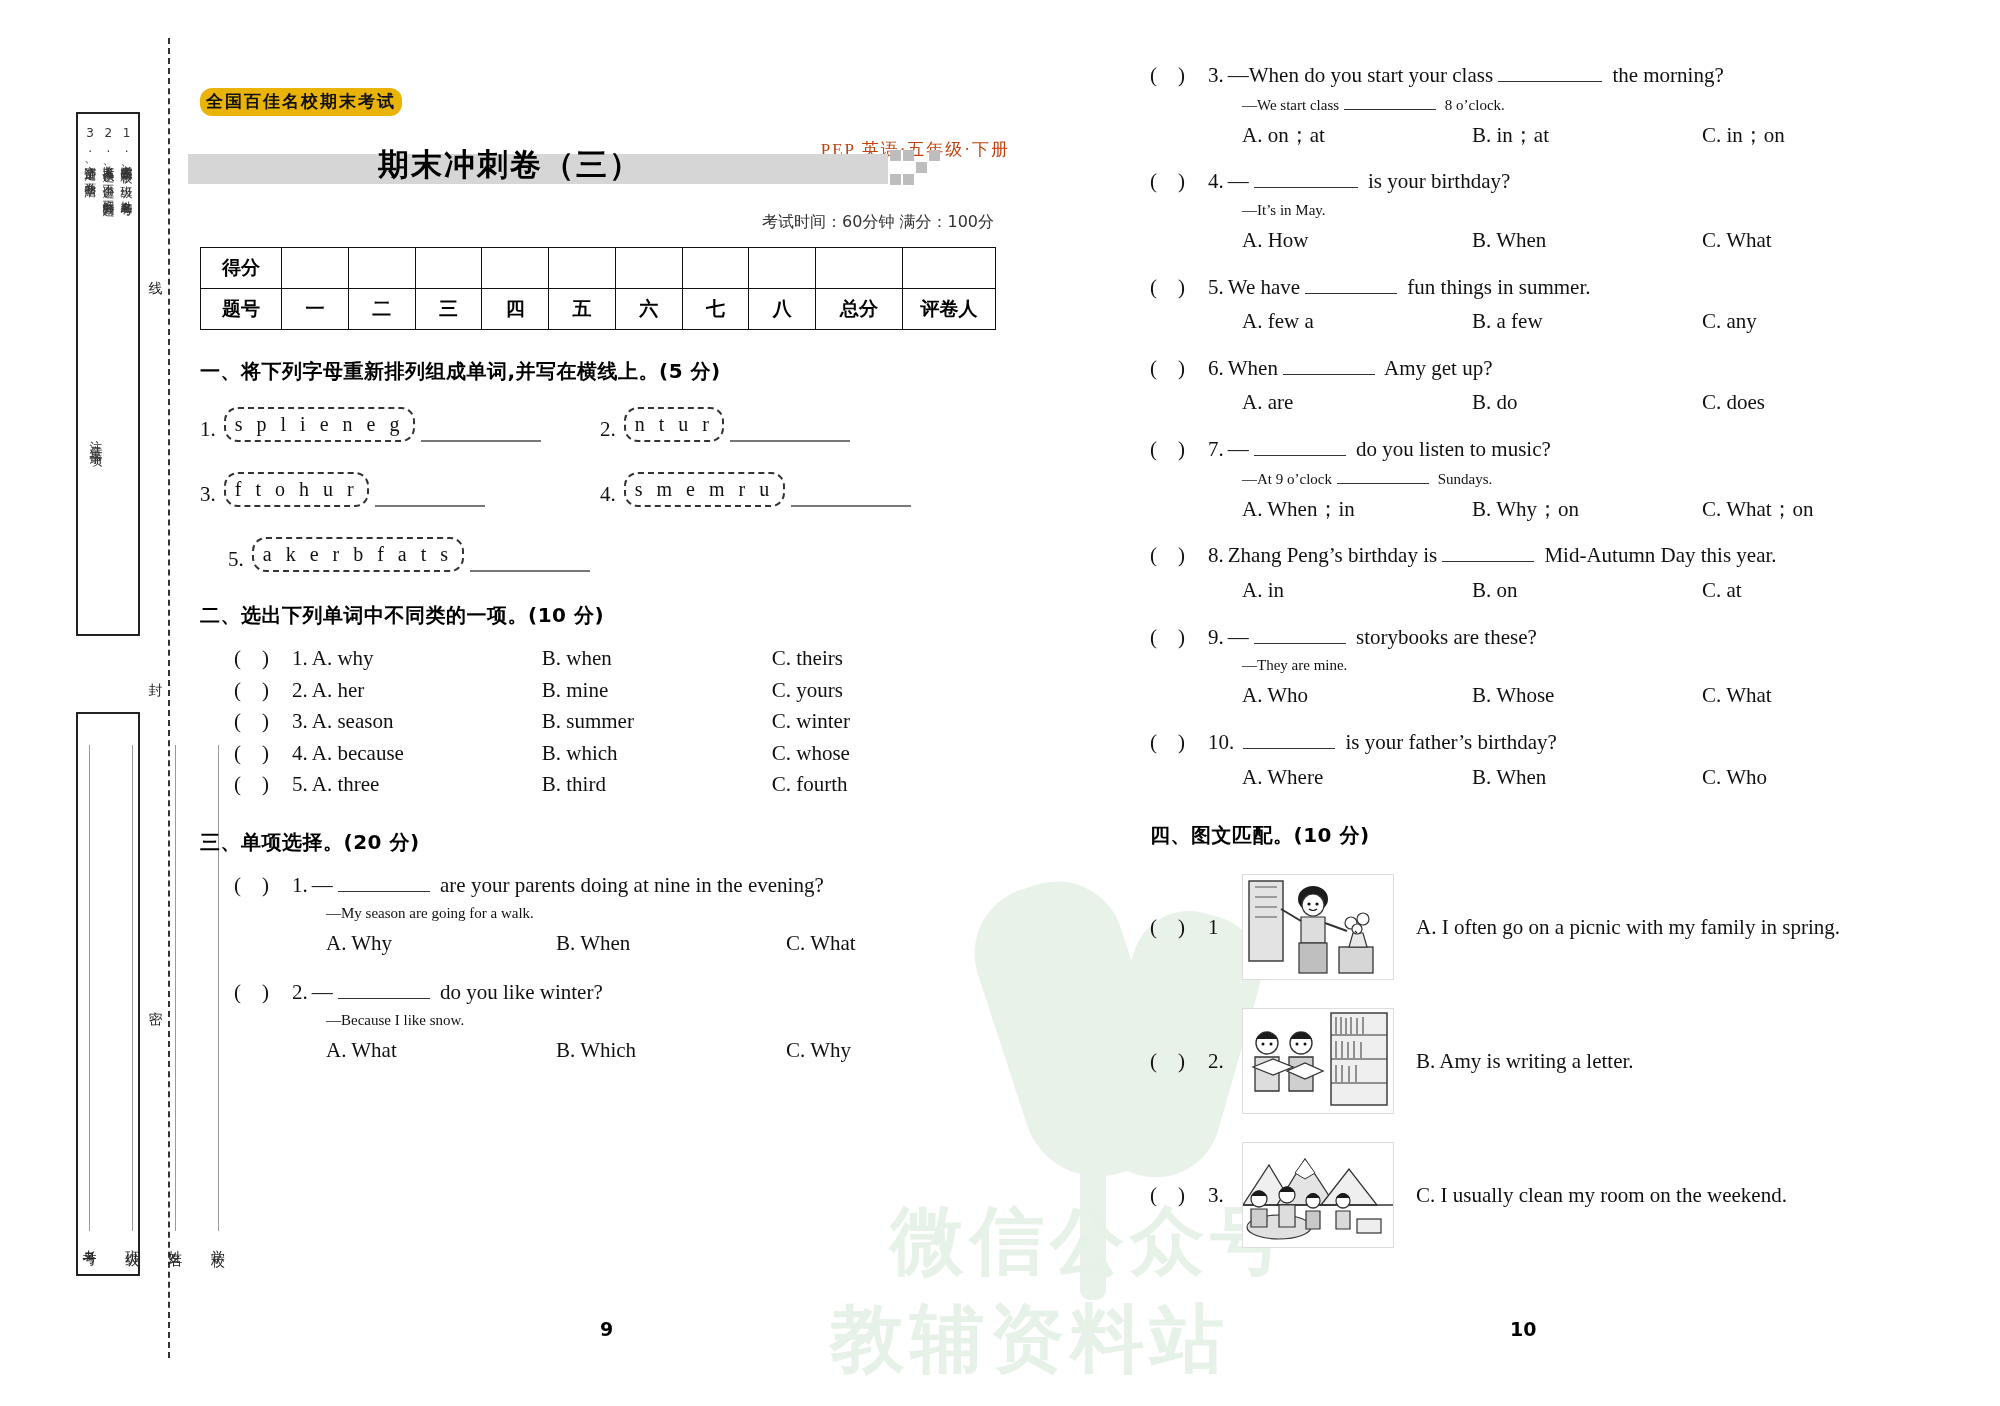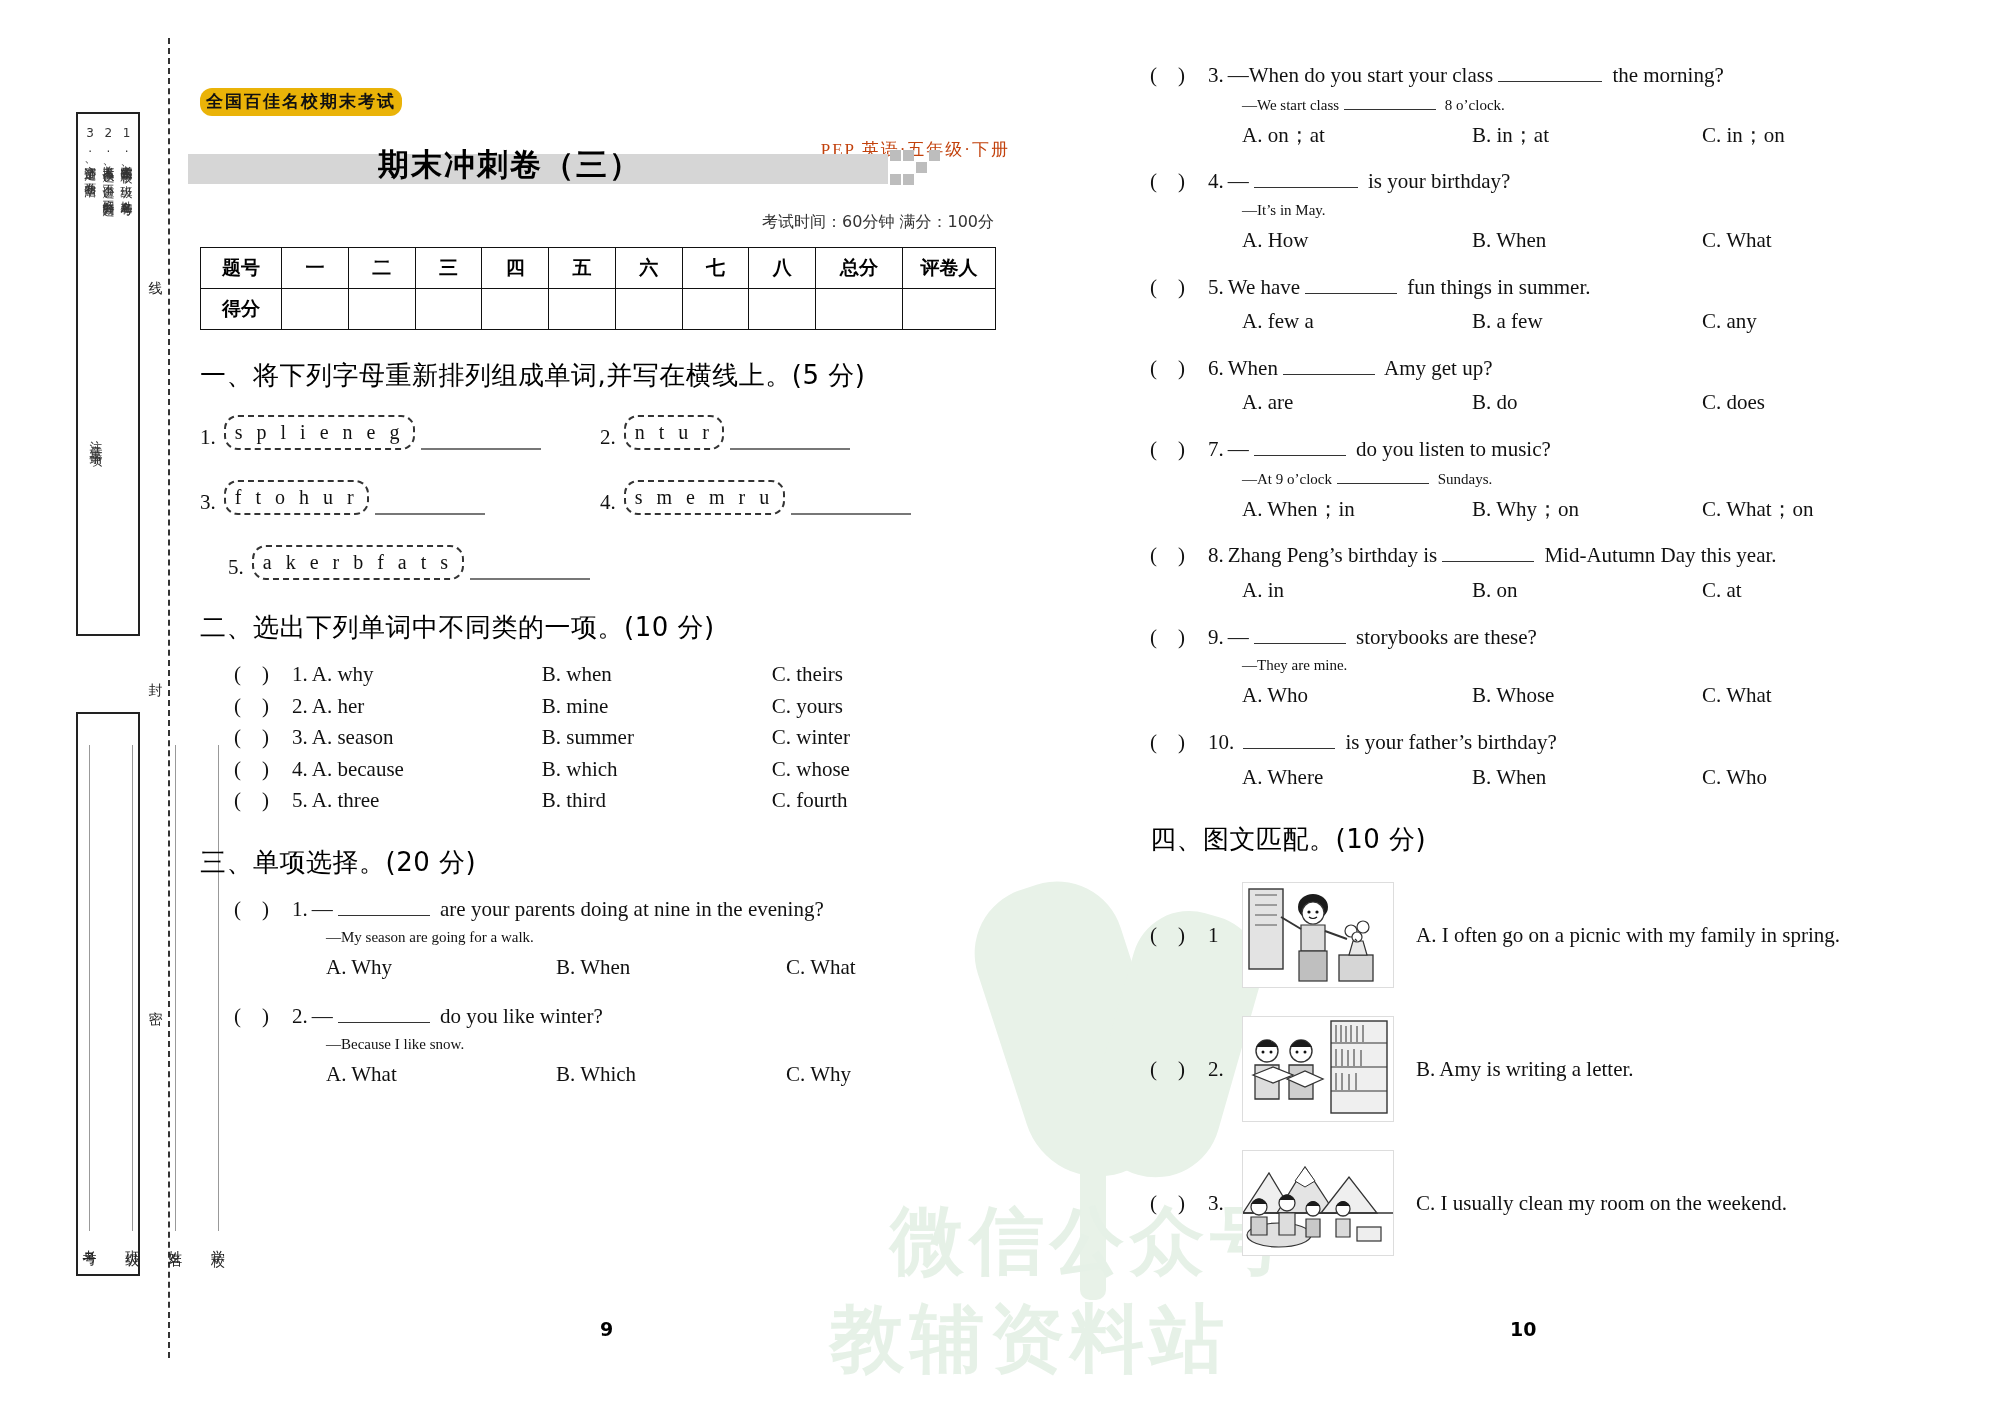--- a/index.html
+++ b/index.html
@@ -74,21 +74,21 @@
 
   
   table.score{border-collapse:collapse;margin-top:14px;width:796px;table-layout:fixed;}
   table.score td{border:1.5px solid #111;height:38px;text-align:center;vertical-align:middle;
     font-family:"DejaVu Sans", sans-serif;font-size:19px;font-weight:bold;color:#000;}
   table.score td.hd{width:78px;}
   table.score td.sum{width:84px;}
   table.score td.grader{width:90px;}
 
   
-  .sec-h{font-family:"DejaVu Sans", sans-serif;font-weight:normal;font-size:26px;color:#000;
+  .sec-h{font-family:"DejaVu Sans", sans-serif;font-weight:bold;font-size:20px;color:#000;
     margin-top:28px;letter-spacing:0.5px;}
 
   
   .scramble-grid{margin-top:22px;}
   .scr-row{display:flex;margin-bottom:30px;}
   .scr-cell{display:flex;align-items:flex-end;width:400px;}
   .scr-cell.wide{width:100%;padding-left:28px;}
   .scr-num{font-size:21px;padding-right:8px;}
   .scr-pill{
     border:2px dashed #333;border-radius:14px;padding:4px 9px 5px 9px;
@@ -202,44 +202,44 @@
           <i style="left:0;top:24px;"></i>
       </div>
       <div class="title-text">期末冲刺卷（三）</div>
     </div>
 
     <div class="exam-info">考试时间：60分钟  满分：100分</div>
 
     <table class="score">
       <tbody>
           <tr>
+        <td class="hd">得分</td>
+        <td></td>
+        <td></td>
+        <td></td>
+        <td></td>
+        <td></td>
+        <td></td>
+        <td></td>
+        <td></td>
+        <td class="sum"></td>
+        <td class="grader"></td>
+      </tr>
+      <tr>
         <td class="hd">题号</td>
         <td>一</td>
         <td>二</td>
         <td>三</td>
         <td>四</td>
         <td>五</td>
         <td>六</td>
         <td>七</td>
         <td>八</td>
         <td class="sum">总分</td>
         <td class="grader">评卷人</td>
-      </tr>
-      <tr>
-        <td class="hd">得分</td>
-        <td></td>
-        <td></td>
-        <td></td>
-        <td></td>
-        <td></td>
-        <td></td>
-        <td></td>
-        <td></td>
-        <td class="sum"></td>
-        <td class="grader"></td>
       </tr>
     </tbody>
       </table>
 
     <div class="sec-h">一、将下列字母重新排列组成单词,并写在横线上。(5 分)</div>
 
     <div class="scramble-grid">
       <div class="scr-row">
         <div class="scr-cell">
           <span class="scr-num">1.</span>

